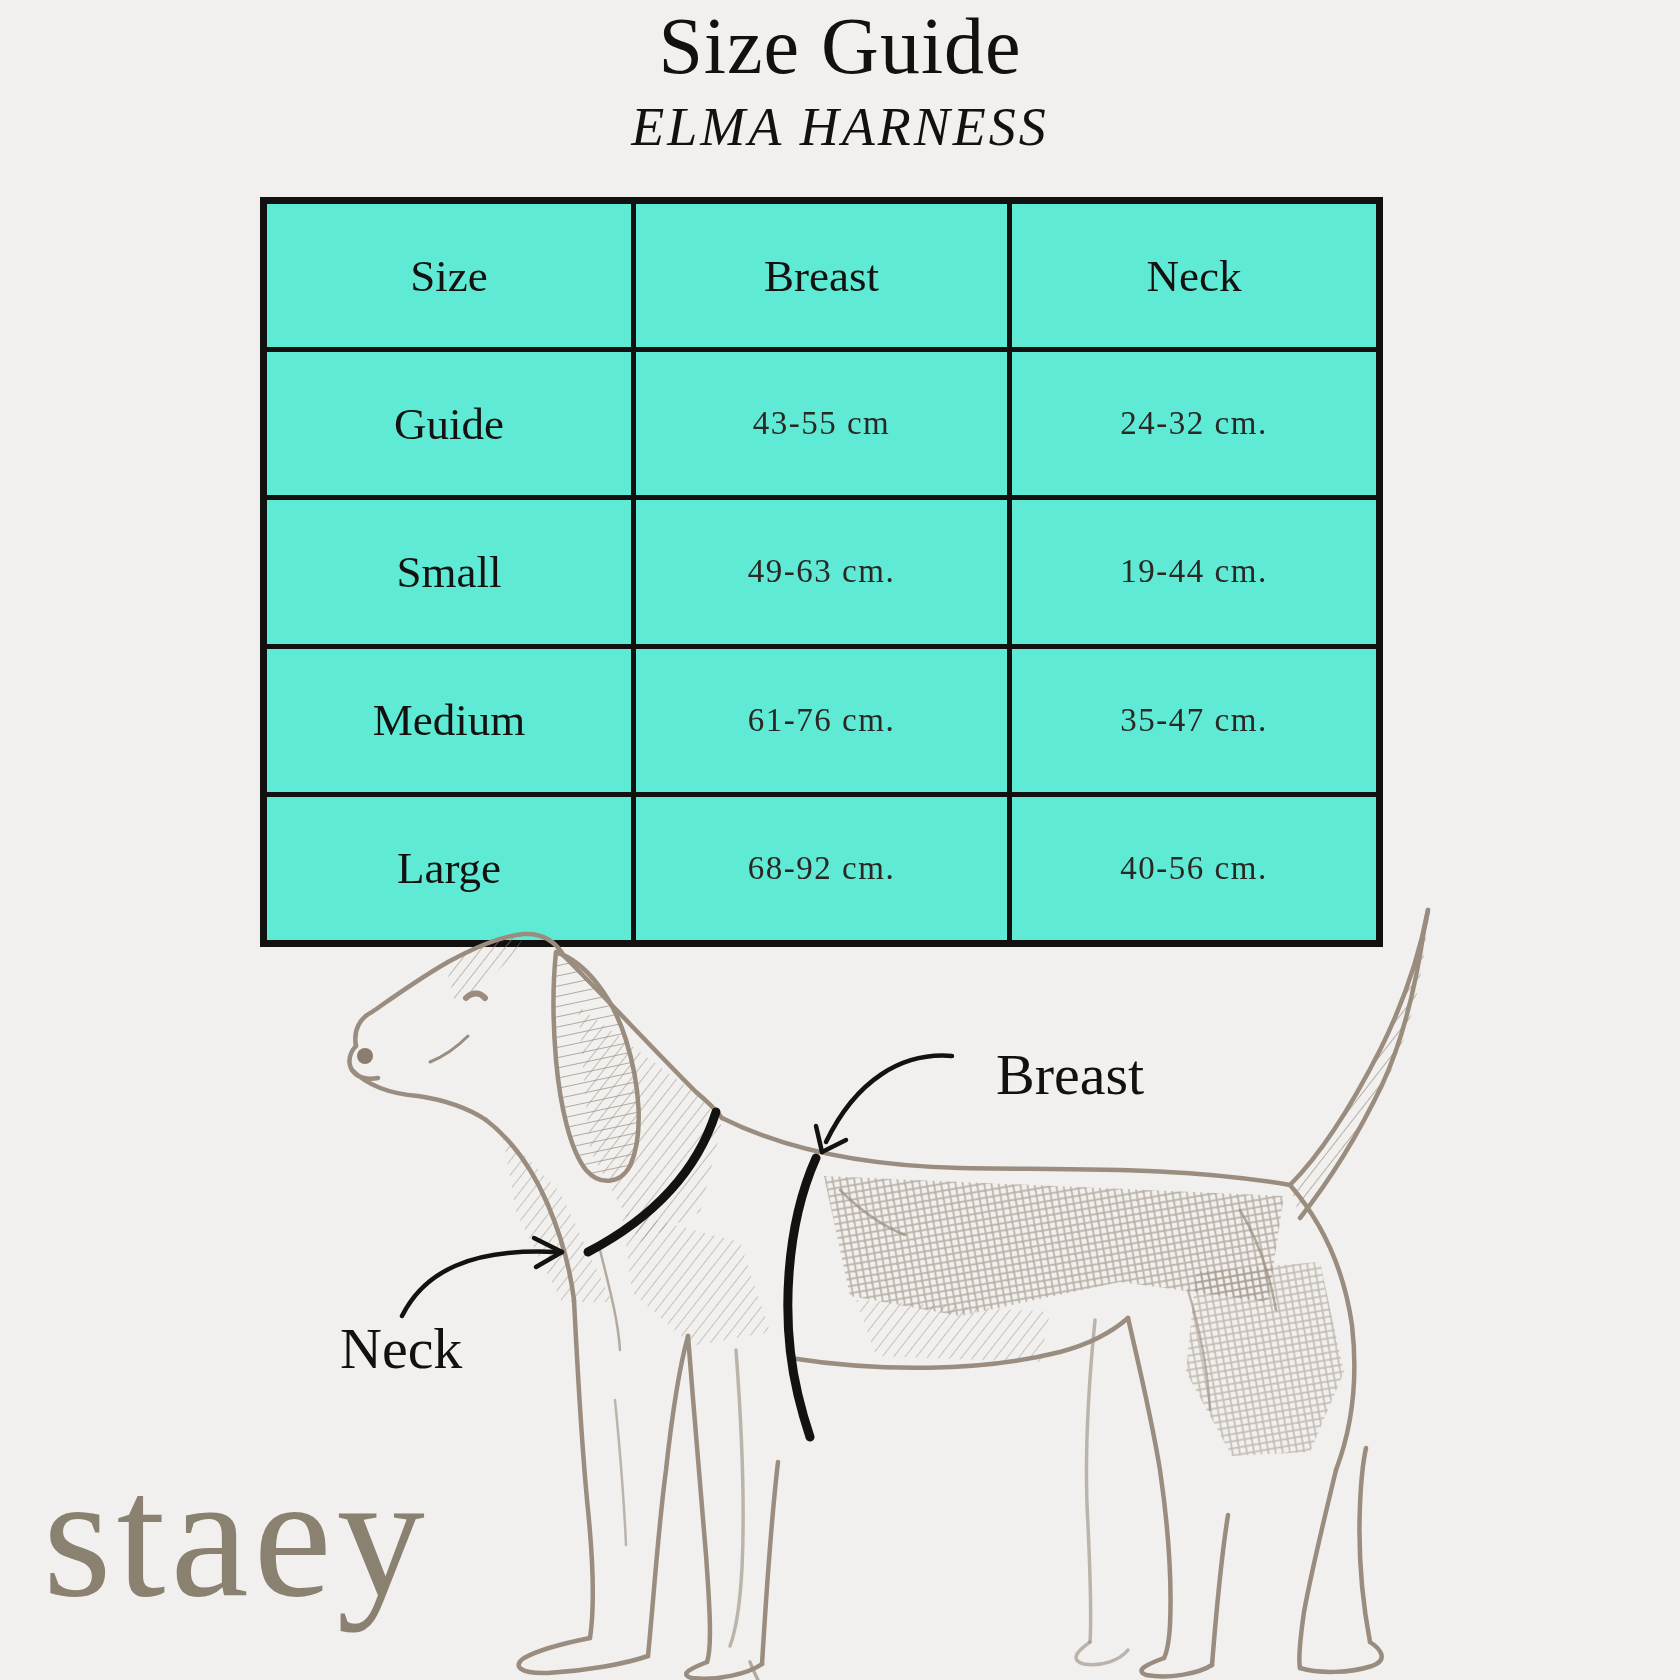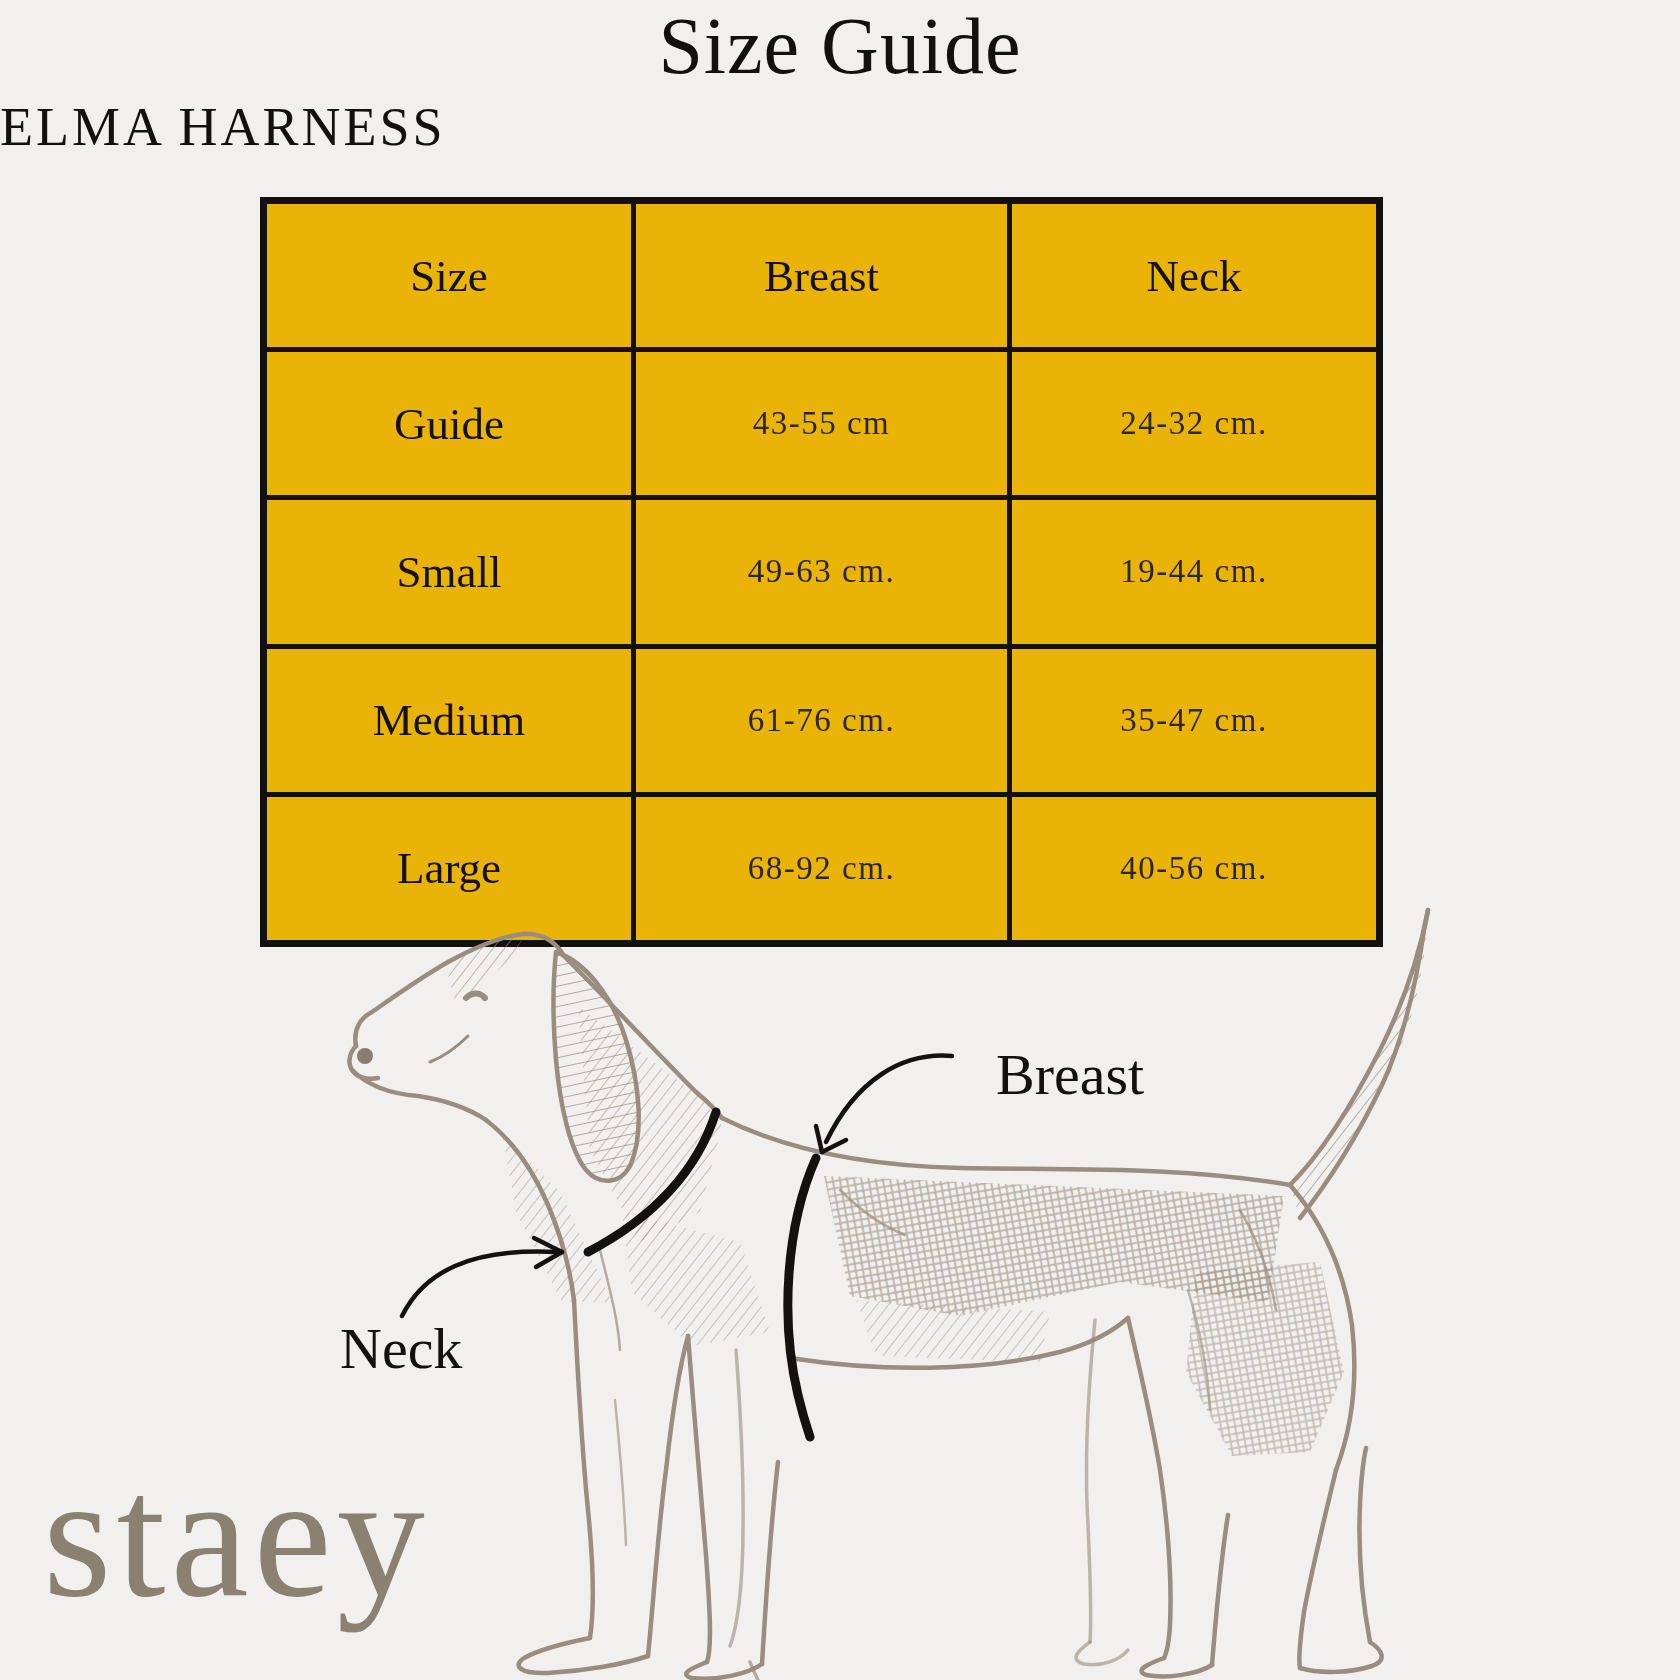--- a/index.html
+++ b/index.html
@@ -12,29 +12,29 @@
   }
   .stage{position:relative;width:1680px;height:1680px;background:#f1f0ee;}
 
   .title{
     position:absolute;top:6px;left:0;width:1680px;
     text-align:center;font-size:80px;line-height:1.0;
     color:#131110;letter-spacing:1px;
   }
   .subtitle{
     position:absolute;top:100px;left:0;width:1680px;
-    font-size:54px;line-height:1.0;
-    color:#131110;letter-spacing:3px;
+    text-align:center;font-size:54px;line-height:1.0;
+    color:#131110;letter-spacing:3px;font-style:italic;
   }
 
   table.size-table{
     position:absolute;left:260px;top:197px;
     width:1116px;height:750px;
     border-collapse:collapse;table-layout:fixed;
-    background:#eab308;
+    background:#5eead4;
   }
   table.size-table th, table.size-table td{
     border:5px solid #131110;
     text-align:center;vertical-align:middle;
     height:120px;padding:0;
     font-weight:normal;
   }
   table.size-table{border:7px solid #131110;}
   .col-size{width:370px;}
   .col-breast{width:376px;}

